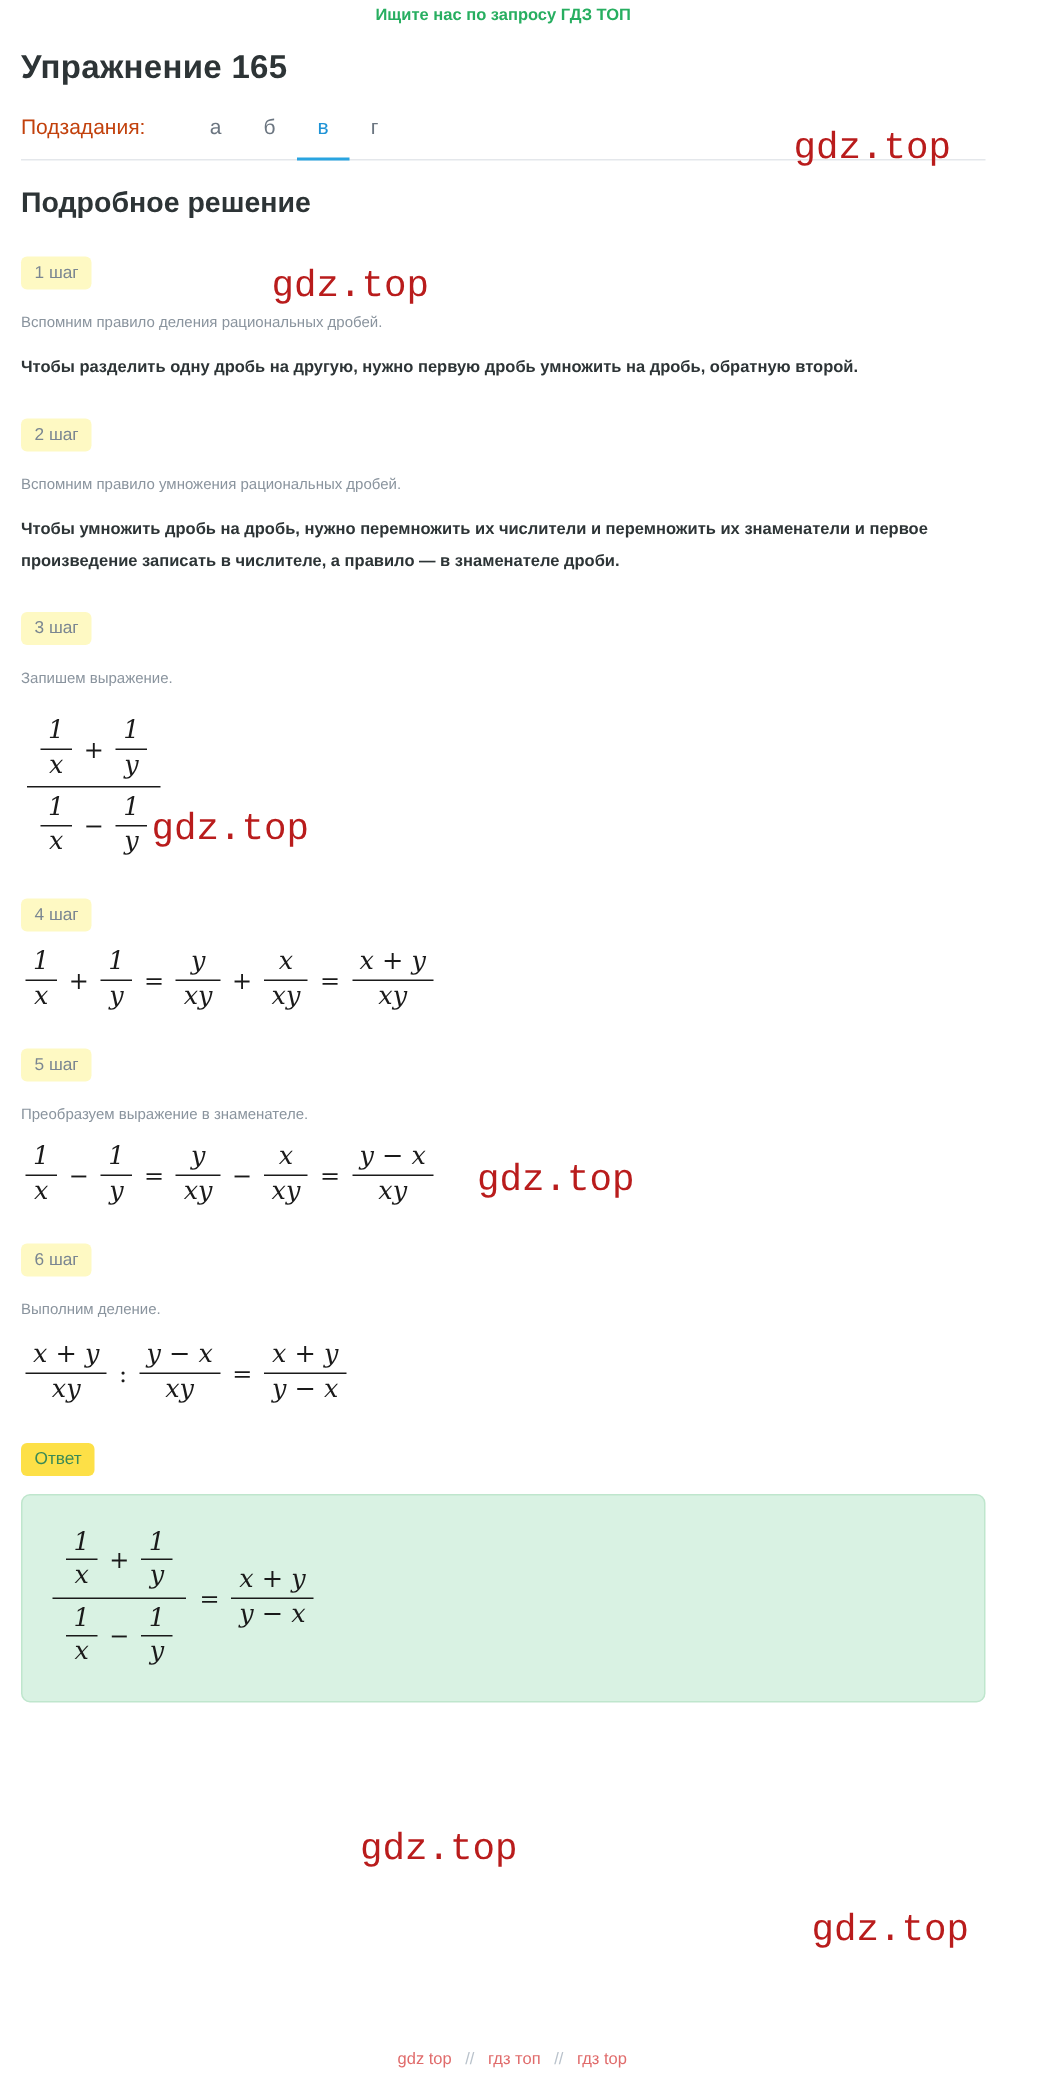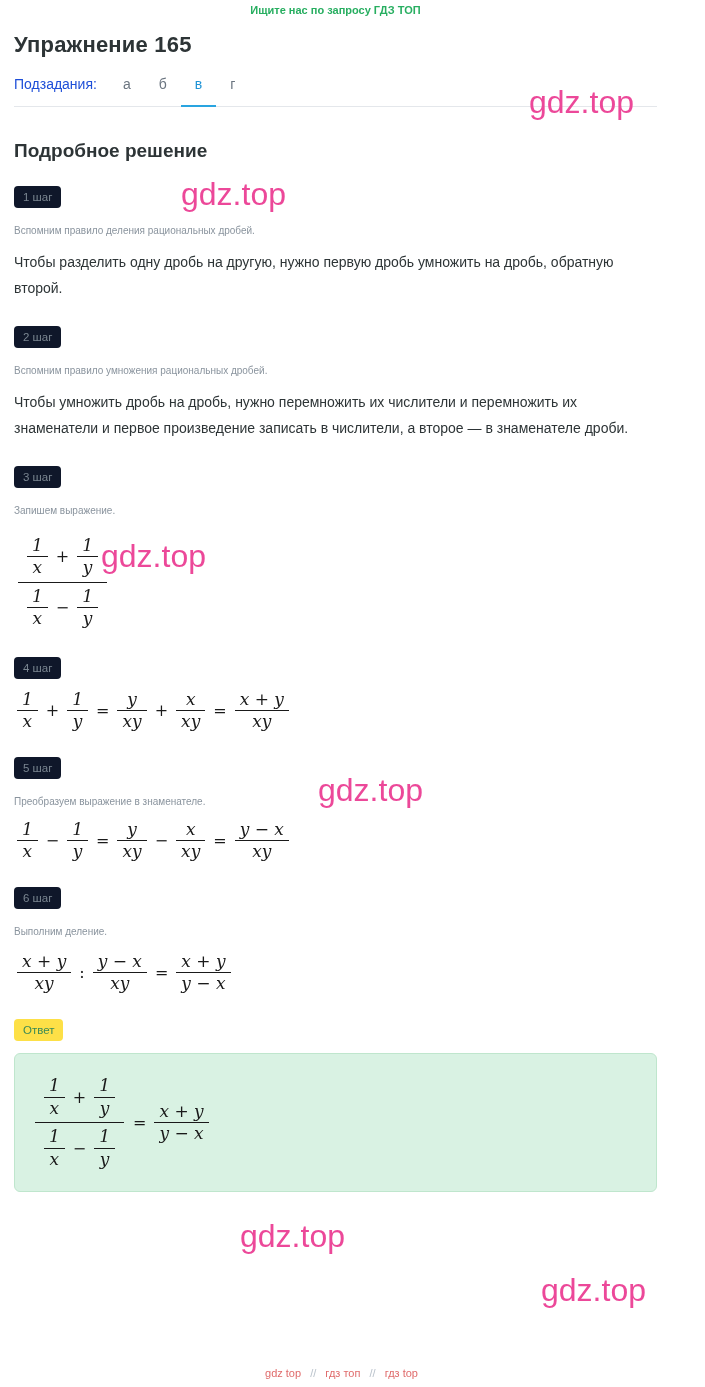--- a/index.html
+++ b/index.html
@@ -36,66 +36,67 @@
   }
   .subtasks {
     display: flex;
     align-items: center;
     margin-top: 18px;
     border-bottom: 1px solid #e4e7eb;
     padding-bottom: 0;
   }
   .subtasks-label {
     font-size: 14px;
-    color: #1d4ed8;
-    margin-right: 12px;
+    color: #c2410c;
+    margin-right: 29px;
     padding-bottom: 14px;
   }
   .subtask {
     font-size: 14px;
     color: #6b7580;
     padding: 0 14px 13px 14px;
     border-bottom: 2px solid transparent;
     cursor: pointer;
     margin-bottom: -1px;
   }
   .subtask.active {
     color: #1e93d6;
     border-bottom: 2px solid #29a4e0;
   }
   h2.section {
     font-size: 19px;
     font-weight: bold;
-    margin: 33px 0 0 0;
+    margin: 18px 0 0 0;
     color: #2d3436;
   }
   .step-badge {
     display: inline-block;
-    background: #0f172a;
+    background: #fef9c3;
     color: #7a8691;
     font-size: 11.5px;
     border-radius: 4px;
     padding: 5px 9px;
     margin: 24px 0 0 0;
   }
   .step-badge.answer {
     background: #fde047;
     color: #3a8a56;
   }
   .muted {
     font-size: 10px;
     color: #8a949e;
     margin: 15px 0 0 0;
     line-height: 1.5;
   }
   .para {
-    font-size: 14px;
+    font-size: 11px;
     color: #2d3436;
     margin: 12px 0 0 0;
     line-height: 1.85;
+    font-weight: bold;
   }
   .mathline {
     margin: 10px 0 0 0;
     display: flex;
     align-items: center;
     font-family: "DejaVu Serif", serif;
     font-size: 17px;
     color: #1a1a1a;
   }
   .frac {
@@ -143,23 +144,23 @@
     border: 1px solid #bfe6cd;
     border-radius: 6px;
     padding: 18px 16px;
     min-height: 126px;
     display: flex;
     align-items: center;
     position: relative;
   }
   .wm {
     position: absolute;
-    color: #ec4899;
-    font-size: 32px;
-    font-family: Liberation Sans, sans-serif;
+    color: #b91c1c;
+    font-size: 25px;
+    font-family: Liberation Mono, monospace;
     pointer-events: none;
     white-space: nowrap;
   }
   .footer {
     position: absolute;
     bottom: 8px;
     left: 12px; right: 0;
     text-align: center;
     font-size: 11px;
     color: #e06b6b;
@@ -192,21 +193,21 @@
 
     <div>
       <div class="step-badge">1 шаг</div>
       <p class="muted">Вспомним правило деления рациональных дробей.</p>
       <p class="para">Чтобы разделить одну дробь на другую, нужно первую дробь умножить на дробь, обратную второй.</p>
     </div>
 
     <div>
       <div class="step-badge">2 шаг</div>
       <p class="muted">Вспомним правило умножения рациональных дробей.</p>
-      <p class="para">Чтобы умножить дробь на дробь, нужно перемножить их числители и перемножить их знаменатели и первое произведение записать в числители, а второе — в знаменателе дроби.</p>
+      <p class="para">Чтобы умножить дробь на дробь, нужно перемножить их числители и перемножить их знаменатели и первое произведение записать в числителе, а правило — в знаменателе дроби.</p>
     </div>
 
     <div>
       <div class="step-badge">3 шаг</div>
       <p class="muted">Запишем выражение.</p>
       <div class="mathline" style="margin-top:14px;">
         <span class="cfrac">
           <span class="cnum">
             <span class="frac">
               <span class="num">1</span>

